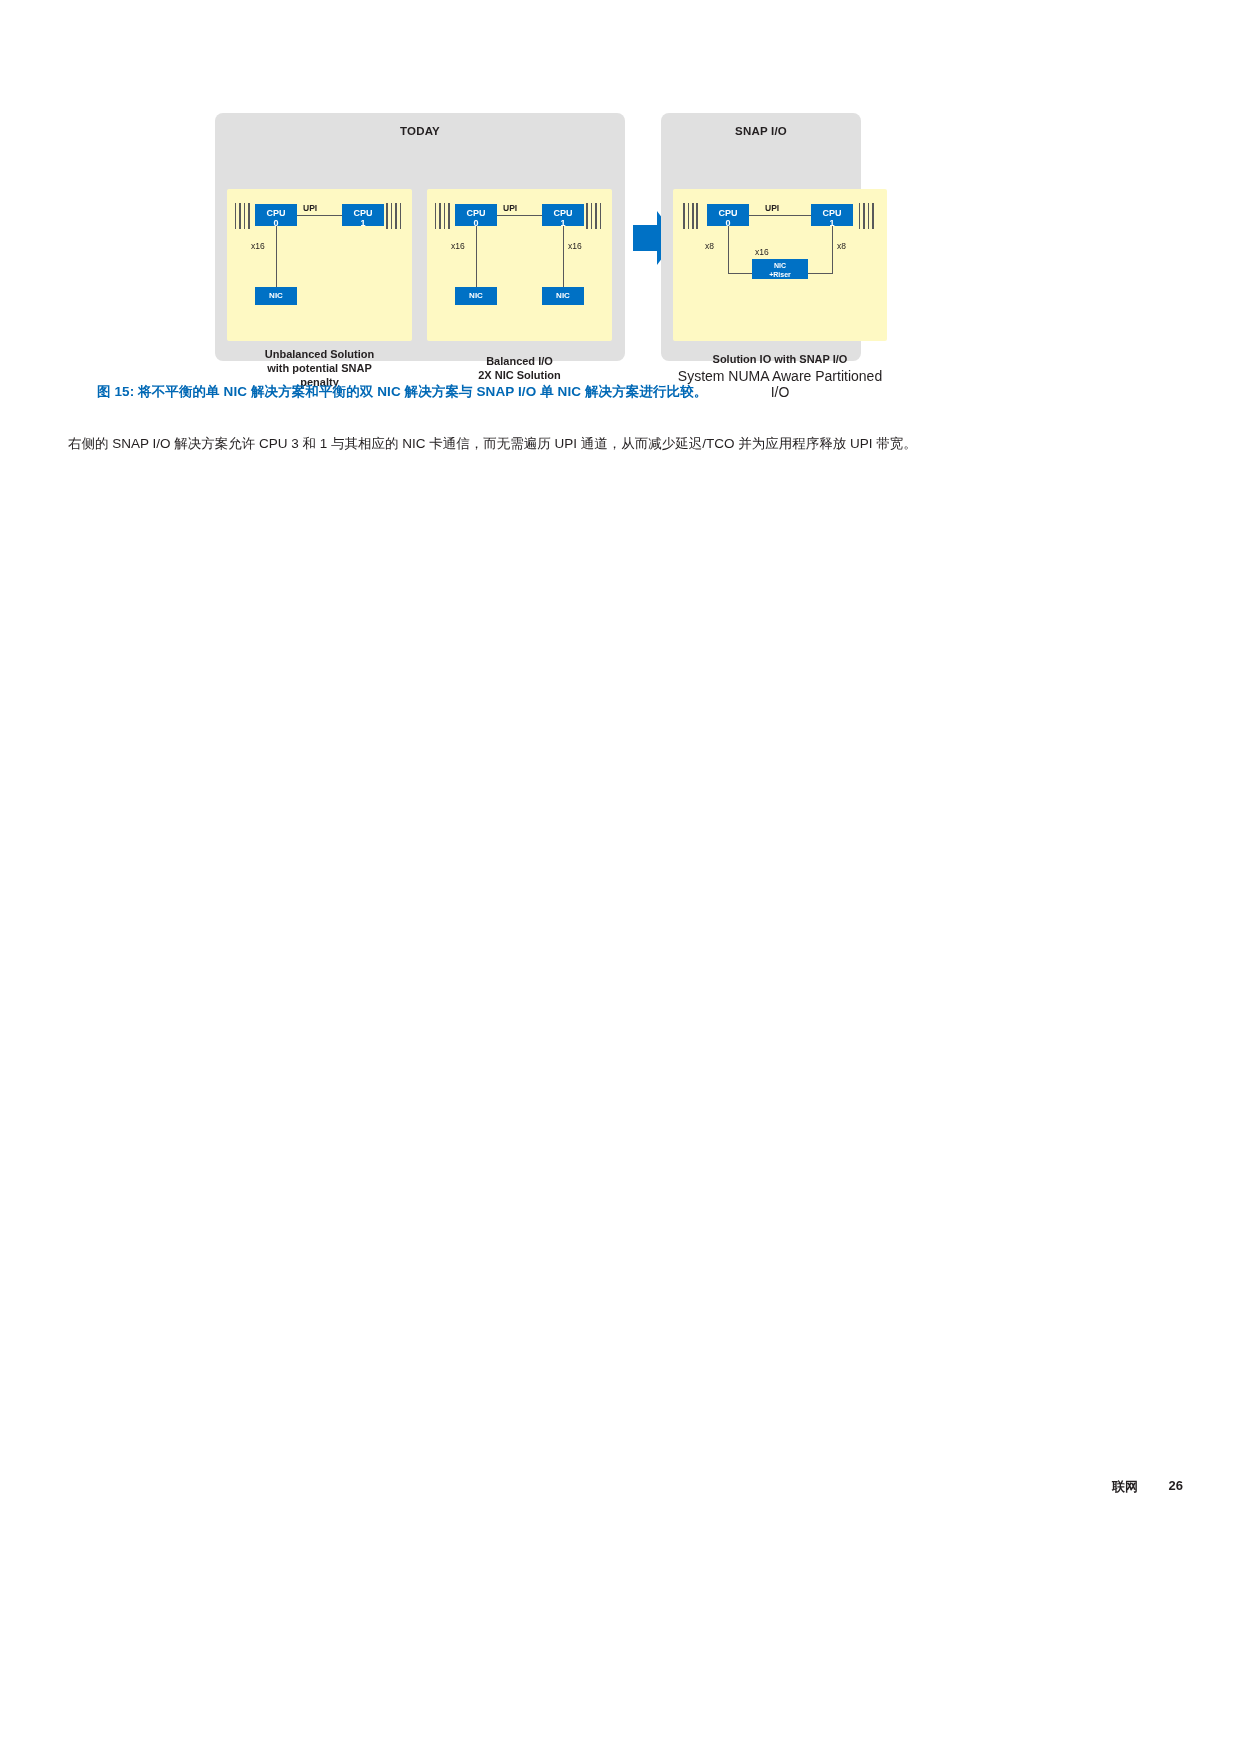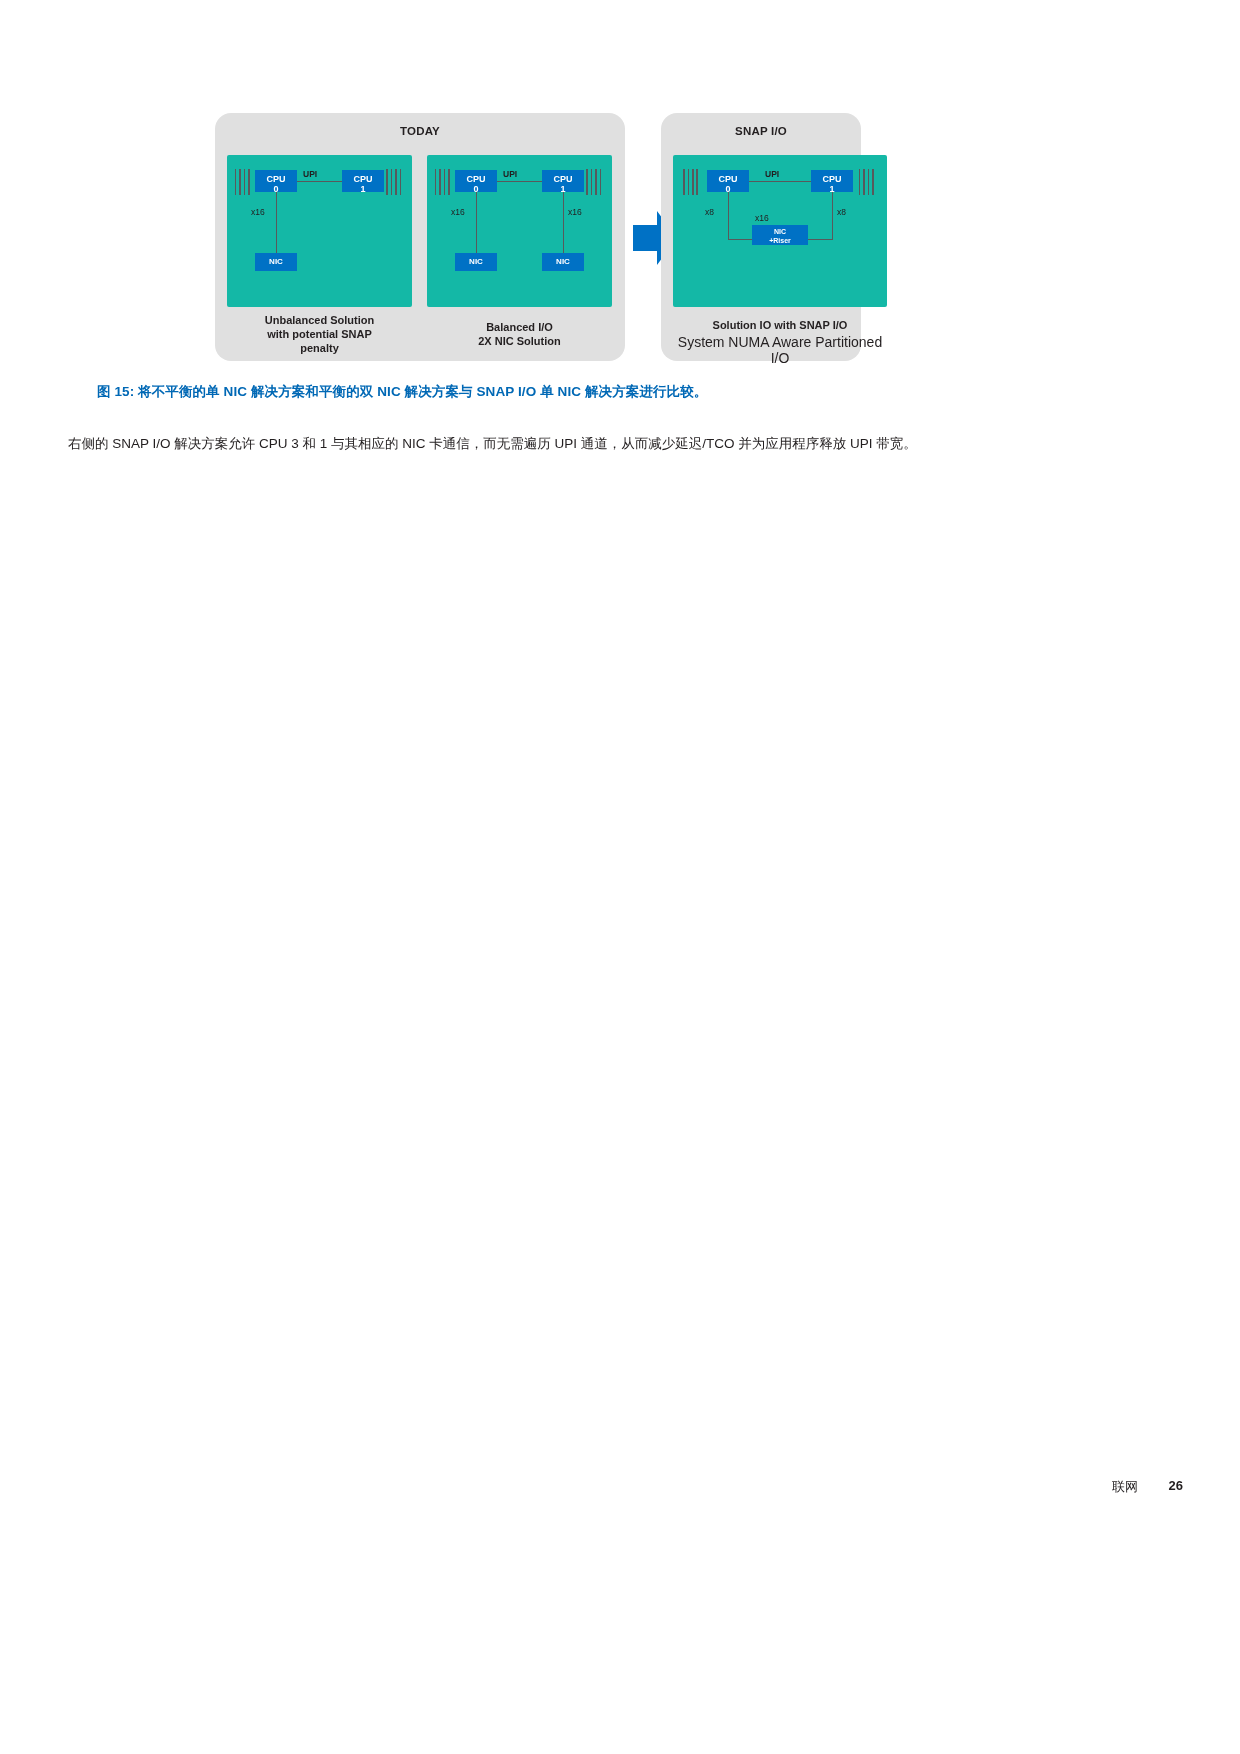--- a/index.html
+++ b/index.html
@@ -20,21 +20,21 @@
     position: absolute;
     left: 215px;
     top: 113px;
     width: 700px;
     height: 250px;
   }
 
   .panel {
     position: absolute;
     background: #e0e0e0;
-    border-radius: 16px;
+    border-radius: 8px;
   }
   .panel-left {
     left: 0;
     top: 0;
     width: 410px;
     height: 248px;
   }
   .panel-right {
     left: 446px;
     top: 0;
@@ -48,22 +48,23 @@
     width: 100%;
     text-align: center;
     font-size: 11.5px;
     font-weight: bold;
     color: #231f20;
     letter-spacing: .2px;
   }
 
   .subpanel {
     position: absolute;
-    background: #14b8a6;
+    background: #fef9c3;
     border-radius: 2px;
+    margin-top: 34px;
   }
   .sp1 { left: 12px;  top: 42px; width: 185px; height: 152px; }
   .sp2 { left: 212px; top: 42px; width: 185px; height: 152px; }
   .sp3 { left: 12px;  top: 42px; width: 214px; height: 152px; }
 
   .cpu {
     position: absolute;
     background: #0071c5;
     color: #ffffff;
     font-size: 9px;
@@ -174,21 +175,21 @@
     left: 0;
     top: 1478px;
     width: 1240px;
     height: 22px;
   }
   .footer-label {
     position: absolute;
     right: 102px;
     top: 0;
     font-size: 13px;
-    font-weight: normal;
+    font-weight: bold;
     color: #231f20;
   }
   .footer-page {
     position: absolute;
     right: 57px;
     top: 0;
     font-size: 13px;
     font-weight: bold;
     color: #231f20;
   }

